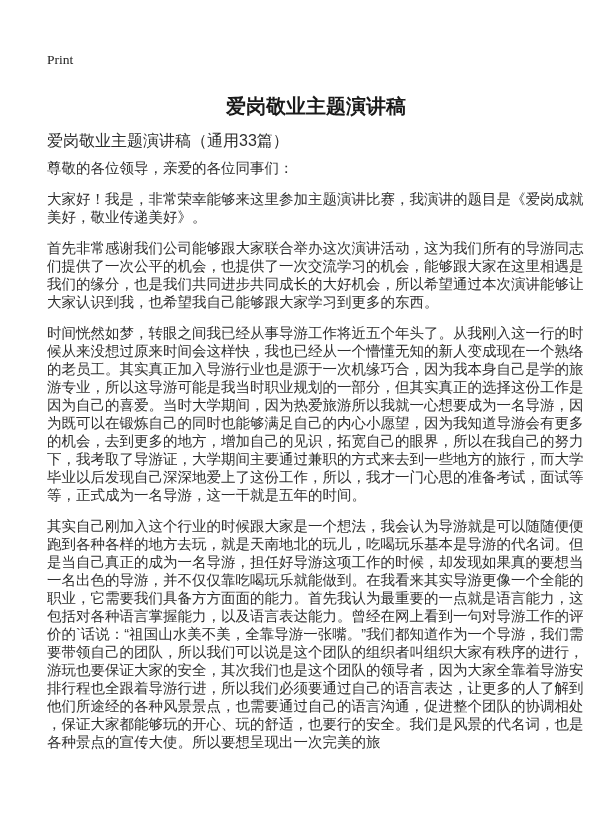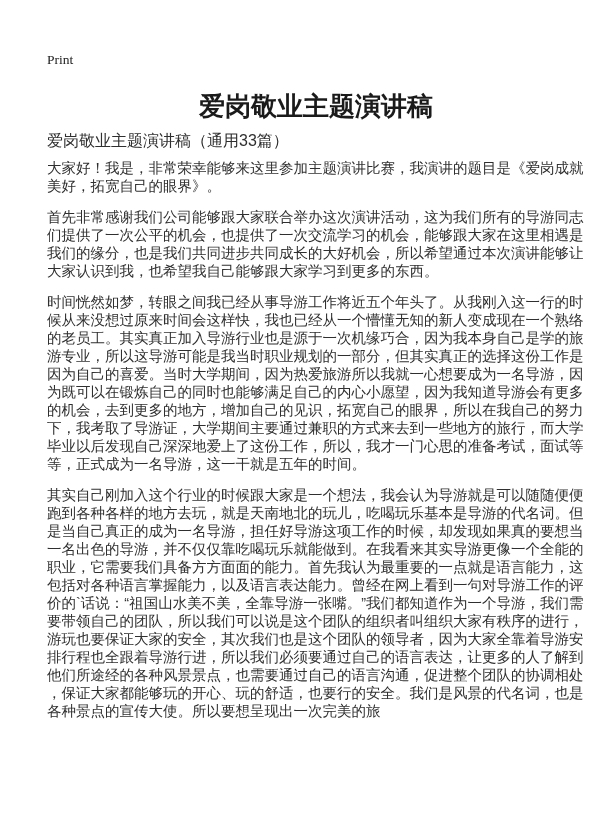--- a/index.html
+++ b/index.html
@@ -24,21 +24,21 @@
     .print-label {
       display: inline-block;
       font-family: "Liberation Serif", serif;
       font-size: 13.5px;
       line-height: 17px;
       color: #222222;
       margin: 0 0 26px 0;
       cursor: pointer;
     }
     .doc-title {
-      font-size: 26px;
+      font-size: 20px;
       line-height: 24px;
       font-weight: 700;
       text-align: center;
       color: #1a1a1a;
       margin: 0 auto 14px auto;
       
       width: 92%;
     }
     .doc-subtitle {
       font-size: 16px;
@@ -65,22 +65,23 @@
 
 <div class="page">
 
   <span class="print-label">Print</span>
 
   <h1 class="doc-title">爱岗敬业主题演讲稿</h1>
 
   <div class="doc-subtitle">爱岗敬业主题演讲稿（通用33篇）</div>
 
 
+  <p class="body-paragraph">尊敬的各位领导，亲爱的各位同事们：</p>
 
-  <p class="body-paragraph">大家好！我是，非常荣幸能够来这里参加主题演讲比赛，我演讲的题目是《爱岗成就美好，拓宽自己的眼界》。</p>
+  <p class="body-paragraph">大家好！我是，非常荣幸能够来这里参加主题演讲比赛，我演讲的题目是《爱岗成就美好，敬业传递美好》。</p>
 
   <p class="body-paragraph">首先非常感谢我们公司能够跟大家联合举办这次演讲活动，这为我们所有的导游同志们提供了一次公平的机会，也提供了一次交流学习的机会，能够跟大家在这里相遇是我们的缘分，也是我们共同进步共同成长的大好机会，所以希望通过本次演讲能够让大家认识到我，也希望我自己能够跟大家学习到更多的东西。</p>
 
   <p class="body-paragraph">时间恍然如梦，转眼之间我已经从事导游工作将近五个年头了。从我刚入这一行的时候从来没想过原来时间会这样快，我也已经从一个懵懂无知的新人变成现在一个熟络的老员工。其实真正加入导游行业也是源于一次机缘巧合，因为我本身自己是学的旅游专业，所以这导游可能是我当时职业规划的一部分，但其实真正的选择这份工作是因为自己的喜爱。当时大学期间，因为热爱旅游所以我就一心想要成为一名导游，因为既可以在锻炼自己的同时也能够满足自己的内心小愿望，因为我知道导游会有更多的机会，去到更多的地方，增加自己的见识，拓宽自己的眼界，所以在我自己的努力下，我考取了导游证，大学期间主要通过兼职的方式来去到一些地方的旅行，而大学毕业以后发现自己深深地爱上了这份工作，所以，我才一门心思的准备考试，面试等等，正式成为一名导游，这一干就是五年的时间。</p>
 
   <p class="body-paragraph">其实自己刚加入这个行业的时候跟大家是一个想法，我会认为导游就是可以随随便便跑到各种各样的地方去玩，就是天南地北的玩儿，吃喝玩乐基本是导游的代名词。但是当自己真正的成为一名导游，担任好导游这项工作的时候，却发现如果真的要想当一名出色的导游，并不仅仅靠吃喝玩乐就能做到。在我看来其实导游更像一个全能的职业，它需要我们具备方方面面的能力。首先我认为最重要的一点就是语言能力，这包括对各种语言掌握能力，以及语言表达能力。曾经在网上看到一句对导游工作的评价的`话说：“祖国山水美不美，全靠导游一张嘴。”我们都知道作为一个导游，我们需要带领自己的团队，所以我们可以说是这个团队的组织者叫组织大家有秩序的进行，游玩也要保证大家的安全，其次我们也是这个团队的领导者，因为大家全靠着导游安排行程也全跟着导游行进，所以我们必须要通过自己的语言表达，让更多的人了解到他们所途经的各种风景景点，也需要通过自己的语言沟通，促进整个团队的协调相处，保证大家都能够玩的开心、玩的舒适，也要行的安全。我们是风景的代名词，也是各种景点的宣传大使。所以要想呈现出一次完美的旅</p>
 
 </div>
 
 </body></html>

